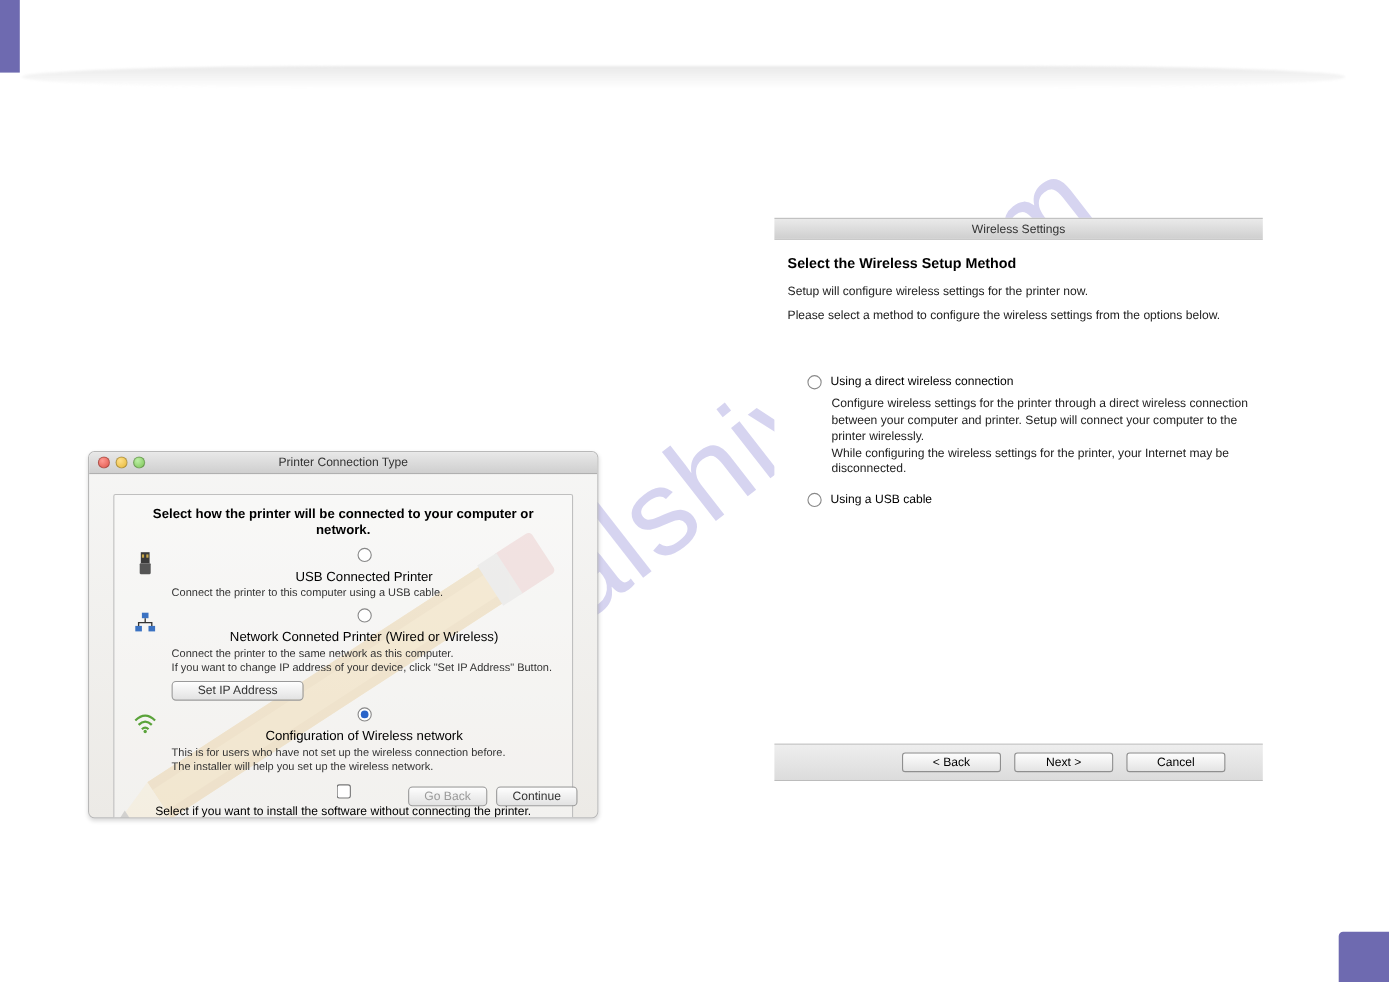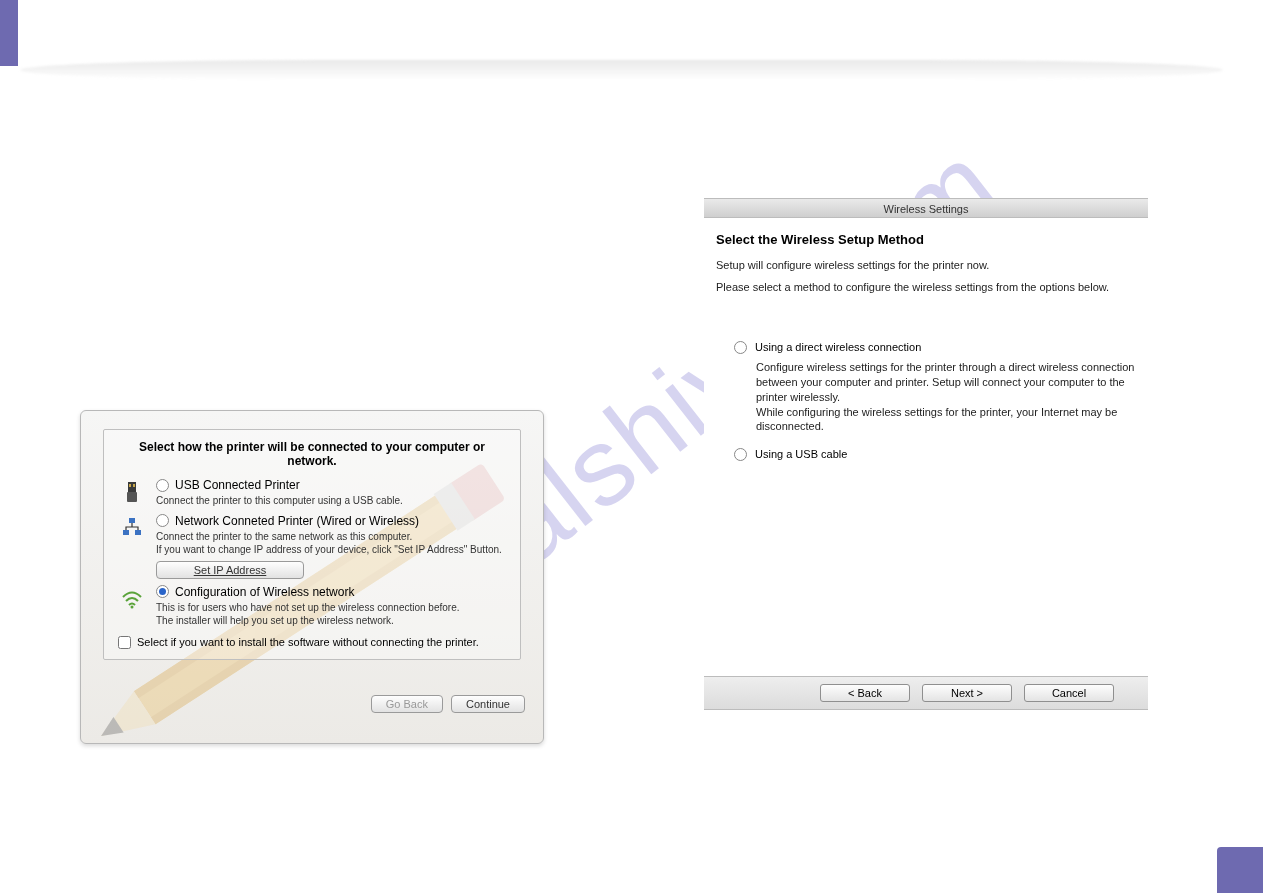--- a/index.html
+++ b/index.html
@@ -34,28 +34,28 @@
   .mac-body { position: relative; padding: 18px 22px 10px 22px; height: calc(100% - 20px); }
   .pencil-bg { position:absolute; left:-30px; top:40px; width:520px; height:300px; opacity:0.3; transform: rotate(-33deg); z-index:0; }
 
   .field-panel { position: relative; border: 1px solid #bfbfbf; background: rgba(255,255,255,0.35);
     border-radius: 2px; padding: 10px 14px 10px 14px; z-index:1; }
   .panel-head { font-weight: bold; font-size: 12px; text-align: center; margin-bottom: 10px; }
 
   .opt-row { display: flex; gap: 10px; margin-bottom: 6px; }
   .opt-icon { width: 28px; display:flex; justify-content:center; padding-top:2px; }
   .opt-main { flex: 1; }
-  .opt-title { font-size: 12px; display:flex; align-items:center; gap:6px; }
+  .opt-title { font-size: 12px; display:flex; align-items:center; gap:6px;flex-direction:column; }
   .opt-desc { font-size: 10px; color: #333; margin-top: 2px; line-height: 1.35; }
   input[type=radio], input[type=checkbox] { margin: 0; }
 
   .mac-btn { font-size: 11px; padding: 2px 14px; border: 1px solid #9a9a9a; border-radius: 4px;
     background: linear-gradient(#fefefe,#e2e2e2); color:#333; cursor:pointer;margin-top:36px; }
   .mac-btn:disabled { color:#999; }
-  .setip { margin-top: 4px; width: 148px; text-align:center;text-decoration:underline; }
+  .setip { margin-top: 4px; width: 120px; text-align:center; }
 
   .mac-footer { position:absolute; right:18px; bottom:10px; display:flex; gap:8px; z-index:1; }
 
   
   .win-window { position: absolute; left: 704px; top: 198px; width: 444px; height: 512px;
     background: #fff; }
   .win-titlebar { height: 20px; background: linear-gradient(#eaeaea,#cfcfcf);
     border-top:1px solid #bcbcbc; border-bottom:1px solid #bcbcbc;
     text-align:center; font-size:11px; line-height:20px; color:#333; }
   .win-body { padding: 14px 12px 0 12px; font-size: 11px; }
@@ -82,20 +82,28 @@
 </style>
 </head>
 <body>
 
 <div class="accent-left"></div>
 <div class="accent-right"></div>
 <div class="topshade"></div>
 <div class="watermark">manualshive.com</div>
 
 <div class="mac-window">
+  <div class="mac-titlebar">
+    <div class="traffic">
+      <span class="tl red"></span>
+      <span class="tl yel"></span>
+      <span class="tl grn"></span>
+    </div>
+    <div class="mac-title">Printer Connection Type</div>
+  </div>
 
   <div class="mac-body">
 
     <svg class="pencil-bg" viewBox="0 0 500 200">
       <rect x="60" y="80" width="360" height="38" fill="#e7b24a"></rect>
       <rect x="60" y="80" width="360" height="8" fill="#d39a2f"></rect>
       <rect x="60" y="110" width="360" height="8" fill="#d39a2f"></rect>
       <polygon points="60,80 60,118 10,99" fill="#f2d9a5"></polygon>
       <polygon points="30,90 30,108 10,99" fill="#4a4a4a"></polygon>
       <rect x="420" y="78" width="40" height="42" fill="#d88b8b" rx="4"></rect>

